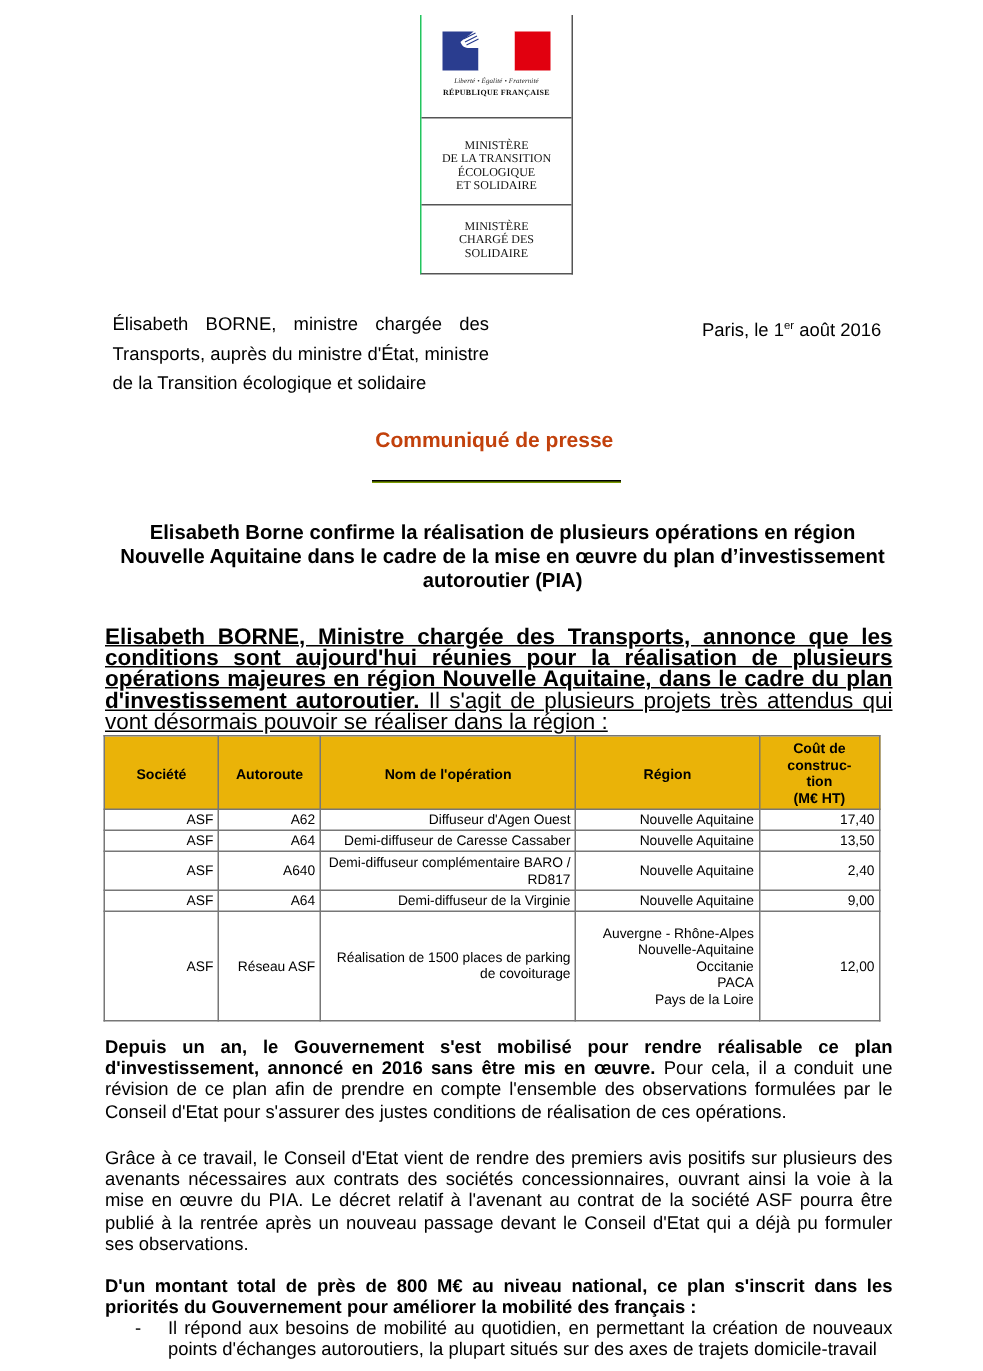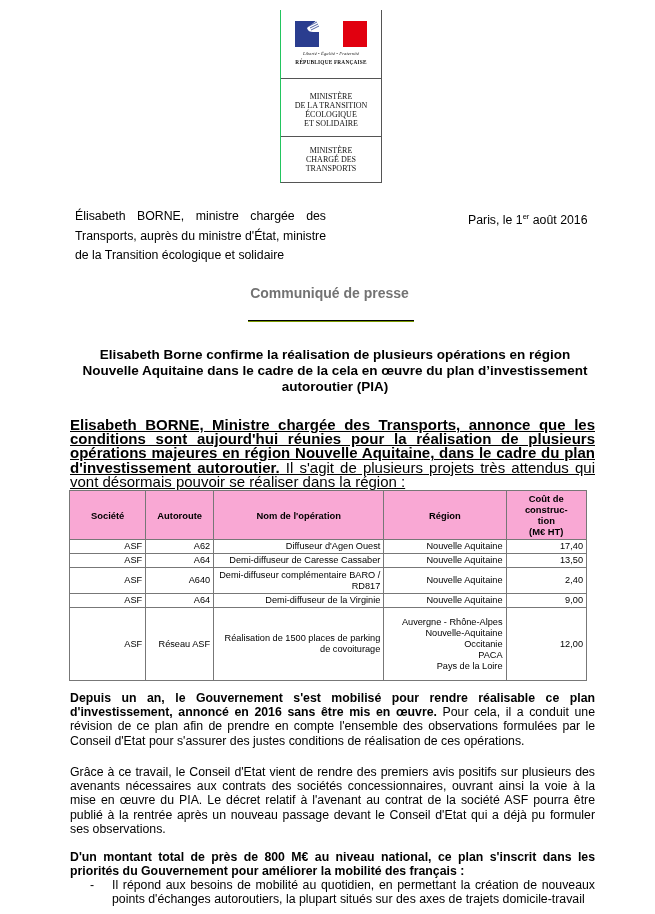--- a/index.html
+++ b/index.html
@@ -15,31 +15,31 @@
     .marianne { position:absolute; left:22px; top:4px; width:28px; height:20px; }
     .devise { position:absolute; left:0; right:0; top:41px; text-align:center; font-family:"Liberation Serif", serif; font-style:italic; font-size:4.6px; color:#222; letter-spacing:0.1px; }
     .rf { position:absolute; left:0; right:0; top:49px; text-align:center; font-family:"Liberation Serif", serif; font-size:5.3px; color:#111; font-weight:bold; letter-spacing:0.2px; }
     .min1 { height:58px; border-bottom:1px solid #555; text-align:center; font-family:"Liberation Serif", serif; font-size:8px; line-height:9px; padding-top:13px; box-sizing:border-box; color:#111; }
     .min2 { height:44px; text-align:center; font-family:"Liberation Serif", serif; font-size:8px; line-height:9px; padding-top:9px; box-sizing:border-box; color:#111; }
 
     .signatory { position:absolute; left:75px; top:207px; width:251px; font-size:12.3px; font-weight:normal; line-height:19.5px; text-align:justify; }
     .dateline { position:absolute; left:468px; top:212px; font-size:12.3px; }
     .dateline sup { font-size:7.5px;text-align:center; }
 
-    .cp-title { position:absolute; left:0; width:655px; top:285px; text-align:center; font-size:14px; font-weight:bold; color:#737373; }
+    .cp-title { position:absolute; left:0; width:655px; top:285px; text-align:center; font-size:14px; font-weight:bold; color:#c2410c; }
     .cp-title span { position:relative; left:2px; }
     .cp-line { position:absolute; left:248px; top:320px; width:166px; height:1px; background:#000; border-bottom:1px solid #7a9a00; }
 
     .headline { position:absolute; left:70px; width:530px; top:347px; text-align:center; font-size:13.5px; font-weight:bold; line-height:16px; }
 
     .intro { position:absolute; left:70px; width:525px; top:418px; font-size:15px; line-height:14.2px; text-align:justify;text-decoration:underline; }
 
     table.ops { position:absolute; left:69px; top:490px; width:518px; border-collapse:collapse; font-size:9.2px; }
     table.ops th, table.ops td { border:1px solid #777; text-align:center; vertical-align:middle; padding:0 3px; }
-    table.ops th { background:#f9a8d4; font-weight:bold; height:48px; font-size:9.4px; line-height:11px; }
+    table.ops th { background:#eab308; font-weight:bold; height:48px; font-size:9.4px; line-height:11px; }
     table.ops td { height:13px; line-height:11px;text-align:right; }
     table.ops tr.tall td { height:25px; }
     table.ops tr.xl td { height:72px; }
     .c1{width:66px}.c2{width:58px}.c3{width:156px}.c4{width:110px}.c5{width:70px}
 
     .para { position:absolute; left:70px; width:525px; font-size:12.3px; line-height:14.2px; text-align:justify; }
     .p1 { top:691px; }
     .p2 { top:765px; }
     .p3 { top:850px; }
     .bullet { position:absolute; left:90px; width:505px; top:878px; font-size:12.3px; line-height:14.2px; }
@@ -66,32 +66,32 @@
   </div>
   <div class="min1">
     <div>MINISTÈRE</div>
     <div>DE LA TRANSITION</div>
     <div>ÉCOLOGIQUE</div>
     <div>ET SOLIDAIRE</div>
   </div>
   <div class="min2">
     <div>MINISTÈRE</div>
     <div>CHARGÉ DES</div>
-    <div>TRANSPORTS</div>
+    <div>SOLIDAIRE</div>
   </div>
 </div>
 
 <div class="signatory">Élisabeth BORNE, ministre chargée des Transports, auprès du ministre d'État, ministre de la Transition écologique et solidaire</div>
 
 <div class="dateline"><span>Paris, le 1</span><sup>er</sup><span> août 2016</span></div>
 
 <div class="cp-title"><span>Communiqué de presse</span></div>
 <div class="cp-line"></div>
 
-<div class="headline">Elisabeth Borne confirme la réalisation  de plusieurs opérations en région Nouvelle Aquitaine dans le cadre de la cela en œuvre du plan d’investissement autoroutier (PIA)</div>
+<div class="headline">Elisabeth Borne confirme la réalisation  de plusieurs opérations en région Nouvelle Aquitaine dans le cadre de la mise en œuvre du plan d’investissement autoroutier (PIA)</div>
 
 <div class="intro"><b>Elisabeth BORNE, Ministre chargée des Transports, annonce que les conditions sont aujourd'hui réunies pour la réalisation de plusieurs opérations majeures en région Nouvelle Aquitaine, dans le cadre du plan d'investissement autoroutier.</b><span> Il s'agit de plusieurs projets très attendus qui vont désormais pouvoir se réaliser dans la région :</span></div>
 
 <table class="ops">
   <thead>
     <tr>
       <th class="c1">Société</th>
       <th class="c2">Autoroute</th>
       <th class="c3">Nom de l'opération</th>
       <th class="c4">Région</th>

